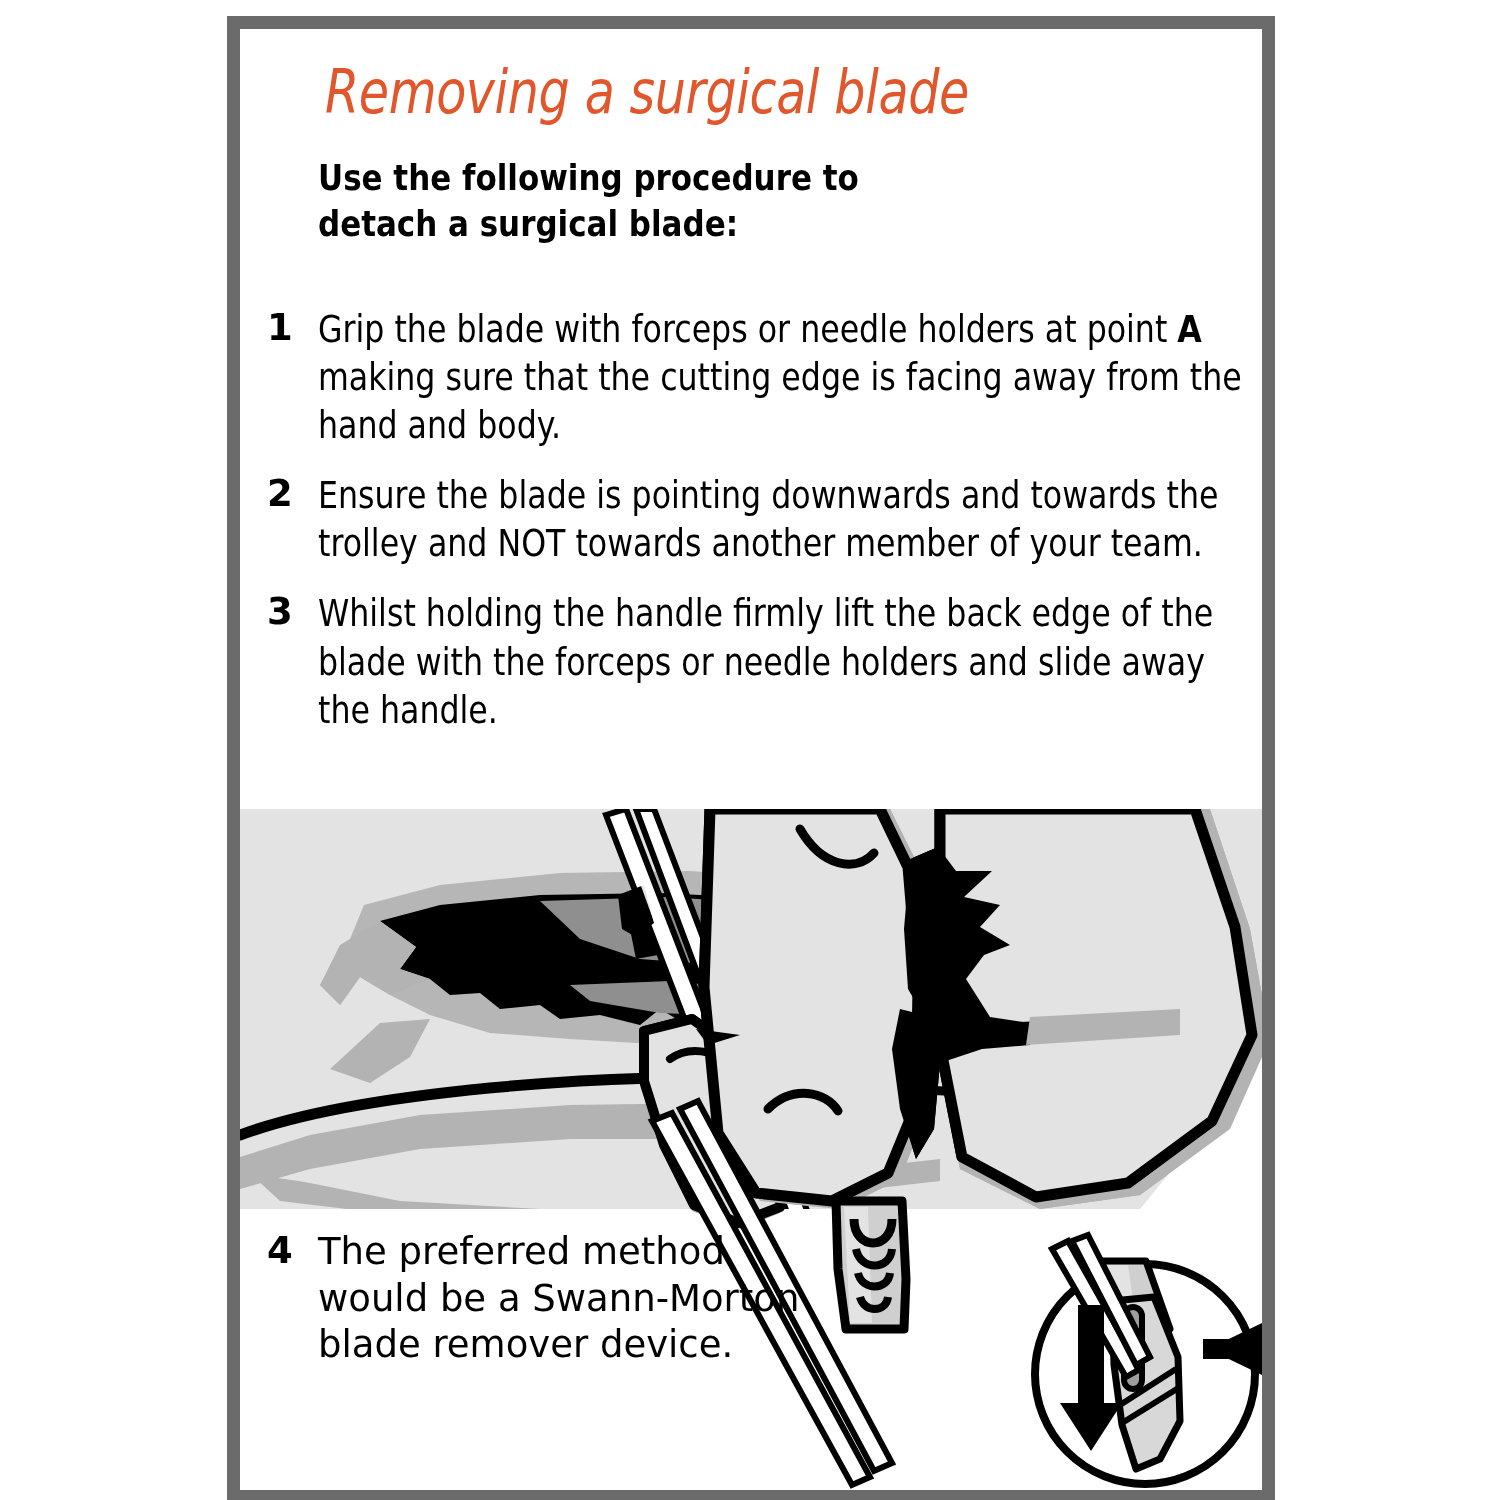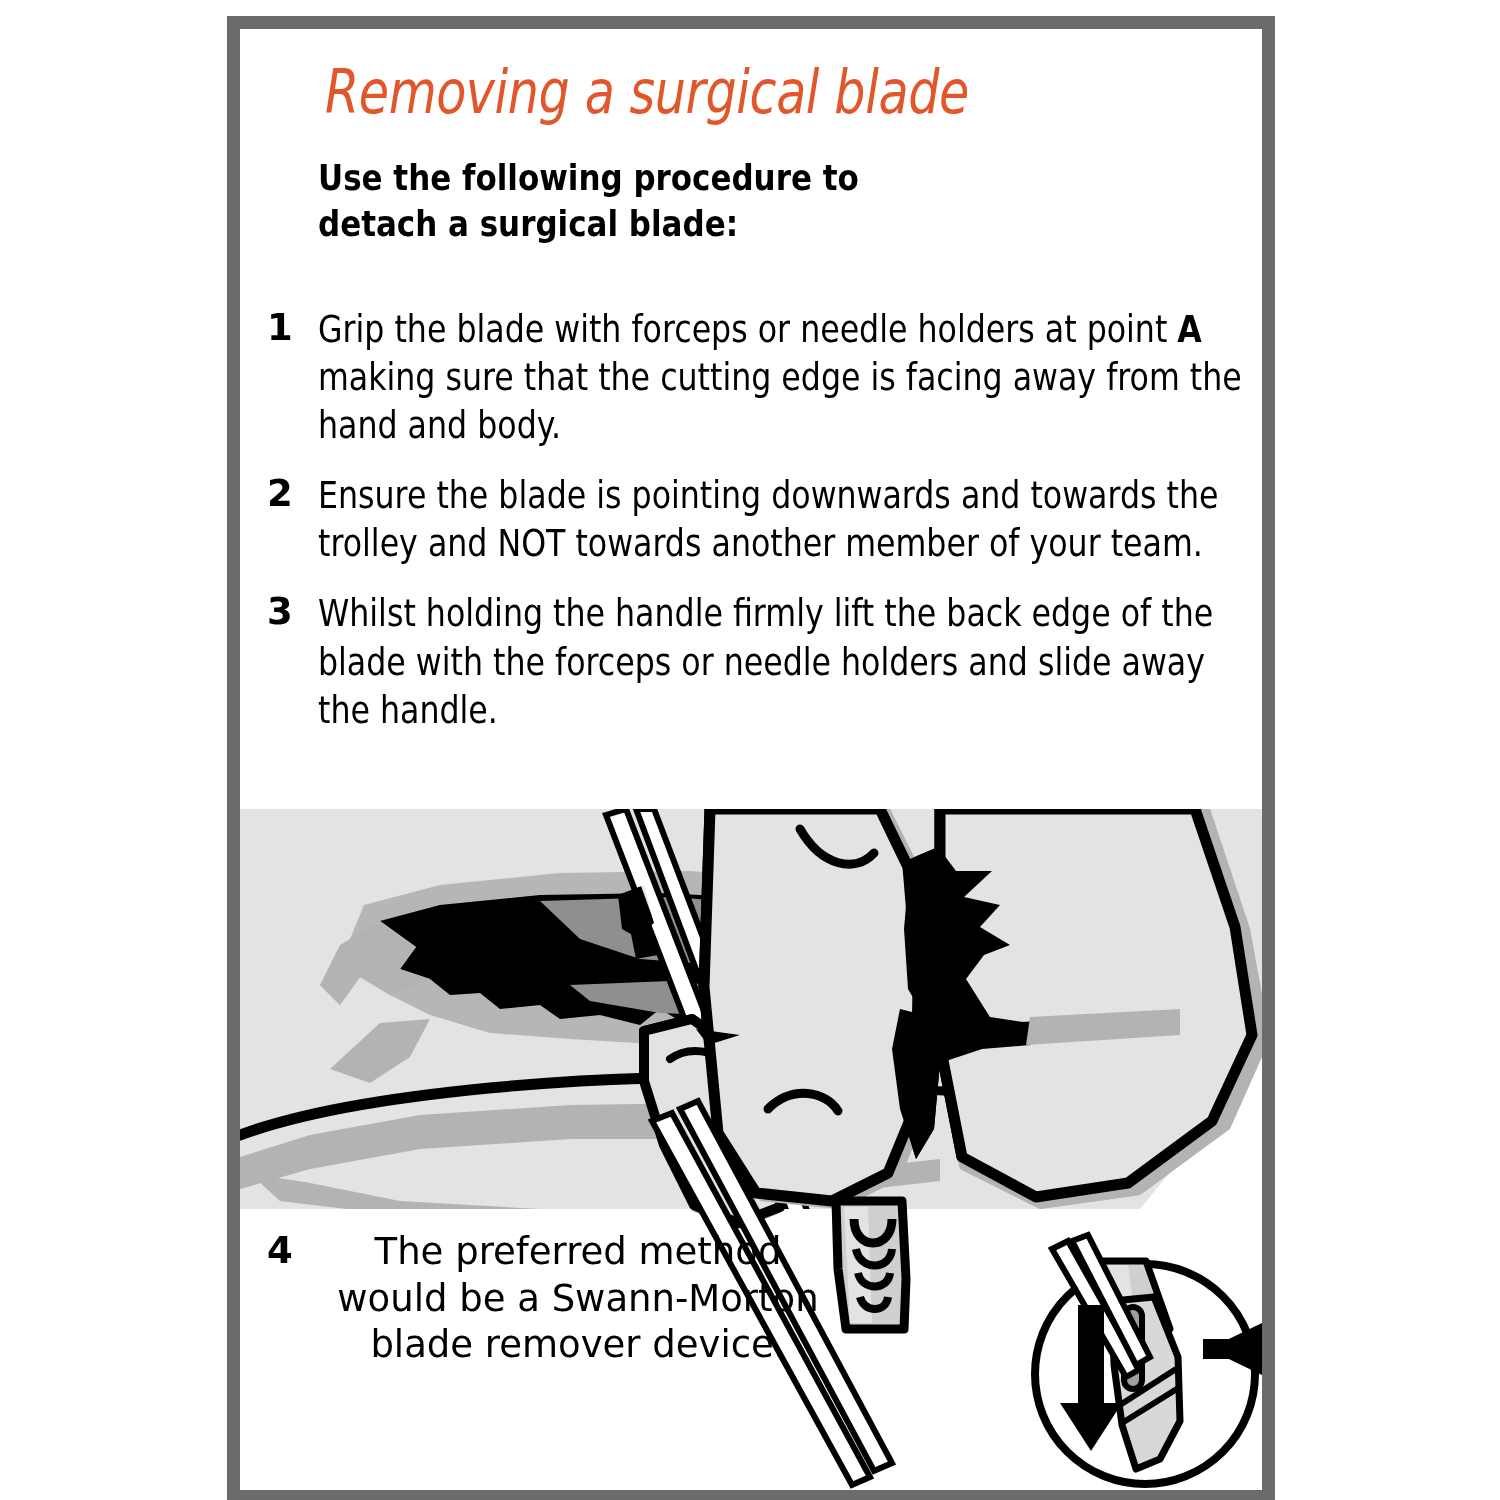--- a/index.html
+++ b/index.html
@@ -107,21 +107,20 @@
     top: 1200px;
     width: 540px;
     z-index: 6;
   }
   .step4 .step-num { font-size: 37px; }
   .step4 .step-text {
     font-size: 37px;
     line-height: 1.26;
     width: 520px;
     transform: none;
-    text-align: center;
   }
 
   
   .illus {
     position: absolute;
     left: 0px;
     top: 780px;
     width: 1022px;
     height: 707px;
     overflow: hidden;

